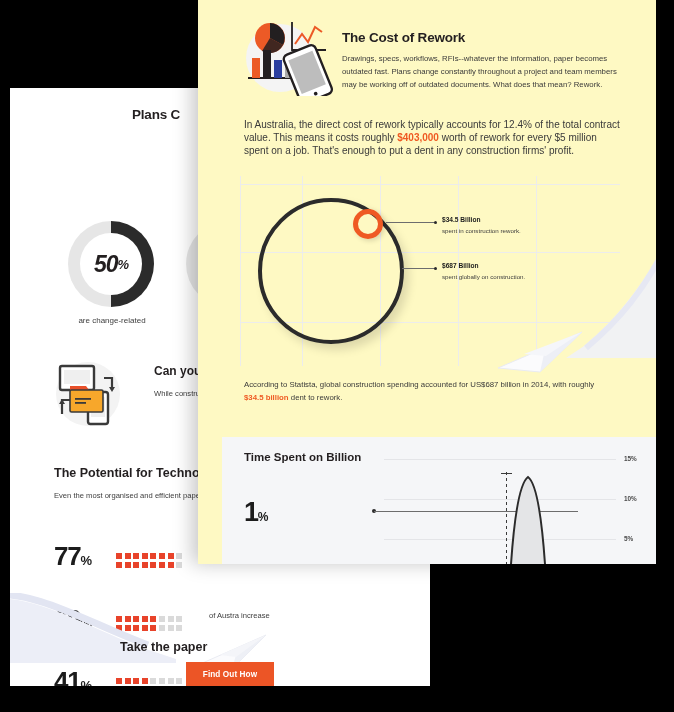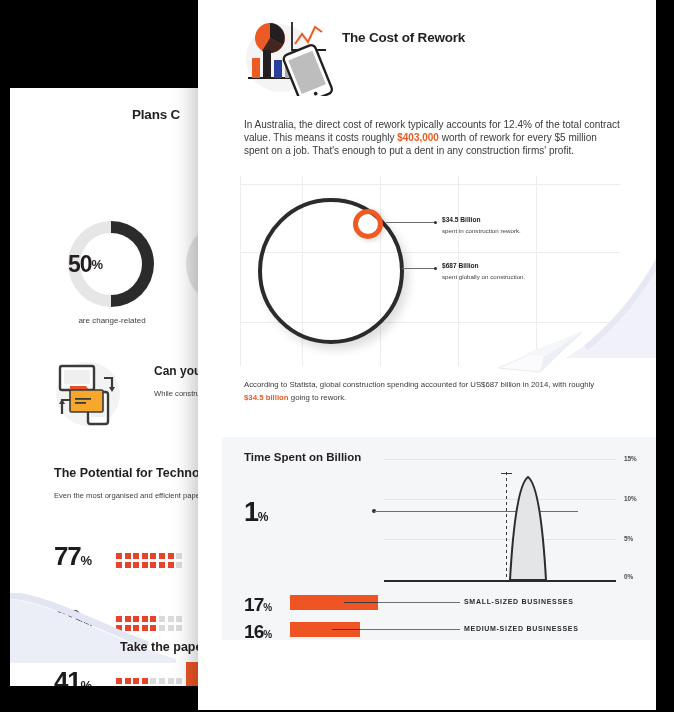--- a/index.html
+++ b/index.html
@@ -32,22 +32,22 @@
   .donut {
     width: 86px; height: 86px; border-radius: 50%;
     background: conic-gradient(#2b2b2b 0deg 180deg, #e6e6e6 180deg 360deg);
     display: flex; align-items: center; justify-content: center;
   }
   .donut::after {
     content: ""; width: 62px; height: 62px; border-radius: 50%; background: #fff;
   }
   .donut-label {
     position: absolute; left: 0; top: 0; width: 86px; height: 86px;
-    display: flex; align-items: center; justify-content: flex-start;
-    font-size: 23px; font-weight: bold; color: #231f20; letter-spacing: -1px;
+    display: flex; align-items: center; justify-content: center;
+    font-size: 23px; font-weight: bold; color: #231f20; letter-spacing: -1px; font-style: italic;
   }
   .donut-label .pct { font-size: 13px; font-weight: bold; }
   .donut-cap {
     position: absolute; left: 24px; top: 228px; width: 156px; text-align: center;
     font-size: 8px; color: #3d3d3d;
   }
   .donut2-wrap { position: absolute; left: 176px; top: 133px; width: 86px; height: 86px; }
   .donut2 {
     width: 86px; height: 86px; border-radius: 50%;
     background: conic-gradient(#2b2b2b 0deg 122deg, #e6e6e6 122deg 360deg);
@@ -85,22 +85,22 @@
   .swoosh-left {
     position:absolute; left:-14px; top:505px; width:200px; height:70px;
     overflow:hidden;
   }
   .plane-left { position:absolute; left:186px; top:545px; width:78px; height:40px;}
 
   
   .front-card {
     position: absolute;
     left: 198px; top: 0px;
-    width: 458px; height: 710px;
-    background: #ffffff;
+    width: 458px; height: 564px;
+    background: #fef9c3;
     overflow: hidden;
     box-shadow: -6px 0 18px rgba(0,0,0,0.22);
   }
   .fc-inner { position: relative; width: 458px; height: 698px; }
 
   .hero-ill { position: absolute; left: 44px; top: 16px; width: 92px; height: 80px; }
   .hero-bg { position:absolute; left:4px; top:8px; width:68px; height:68px; border-radius:50%; background:#f4f4f4;}
 
   .fc-title {
     position: absolute; left: 144px; top: 30px;
@@ -331,20 +331,21 @@
 
         <g transform="rotate(-22 66 56)">
           <rect x="48" y="32" width="34" height="52" rx="5" fill="#fff" stroke="#231f20" stroke-width="2.4"></rect>
           <rect x="52" y="38" width="26" height="36" fill="#bdbdbd"></rect>
           <circle cx="65" cy="79" r="1.8" fill="#231f20"></circle>
         </g>
       </svg>
     </div>
 
     <div class="fc-title">The Cost of Rework</div>
+    <div class="fc-lead">Drawings, specs, workflows, RFIs--whatever the information, paper becomes outdated fast. Plans change constantly throughout a project and team members may be working off of outdated documents. What does that mean? Rework.</div>
 
     <div class="fc-para">
       <span>In Australia, the direct cost of rework typically accounts for 12.4% of the total contract value. This means it costs roughly </span><span class="hl">$403,000</span><span> worth of rework for every $5 million spent on a job. That's enough to put a dent in any construction firms' profit.</span>
     </div>
 
     <div class="circle-block">
       <div class="grid-v" style="left:0px;"></div>
       <div class="grid-v" style="left:62px;"></div>
       <div class="grid-v" style="left:140px;"></div>
       <div class="grid-v" style="left:218px;"></div>
@@ -379,21 +380,21 @@
     </div>
     <div class="plane-right">
       <svg width="96" height="46" viewBox="0 0 96 46">
         <path d="M2 40 L86 4 L44 44 Z" fill="#fbfbfd" stroke="#e9ebf2" stroke-width="1"></path>
         <path d="M86 4 L48 26 L44 44 Z" fill="#edeff6"></path>
         <path d="M28 26 L86 4 L50 28 Z" fill="#f5f6fa"></path>
       </svg>
     </div>
 
     <div class="fc-note">
-      <span>According to Statista, global construction spending accounted for US$687 billion in 2014, with roughly </span><span class="hl">$34.5 billion</span><span> going to rework.</span>
+      <span>According to Statista, global construction spending accounted for US$687 billion in 2014, with roughly </span><span class="hl">$34.5 billion</span><span> dent to rework.</span>
     </div>
 
     <div class="gray-panel">
       <div class="gp-title">Time Spent on Billion</div>
 
       <div class="gp-big">
         <span>1</span><span class="pc">%</span>
       </div>
       <div class="gp-condot"></div>
       <div class="gp-connector"></div>

